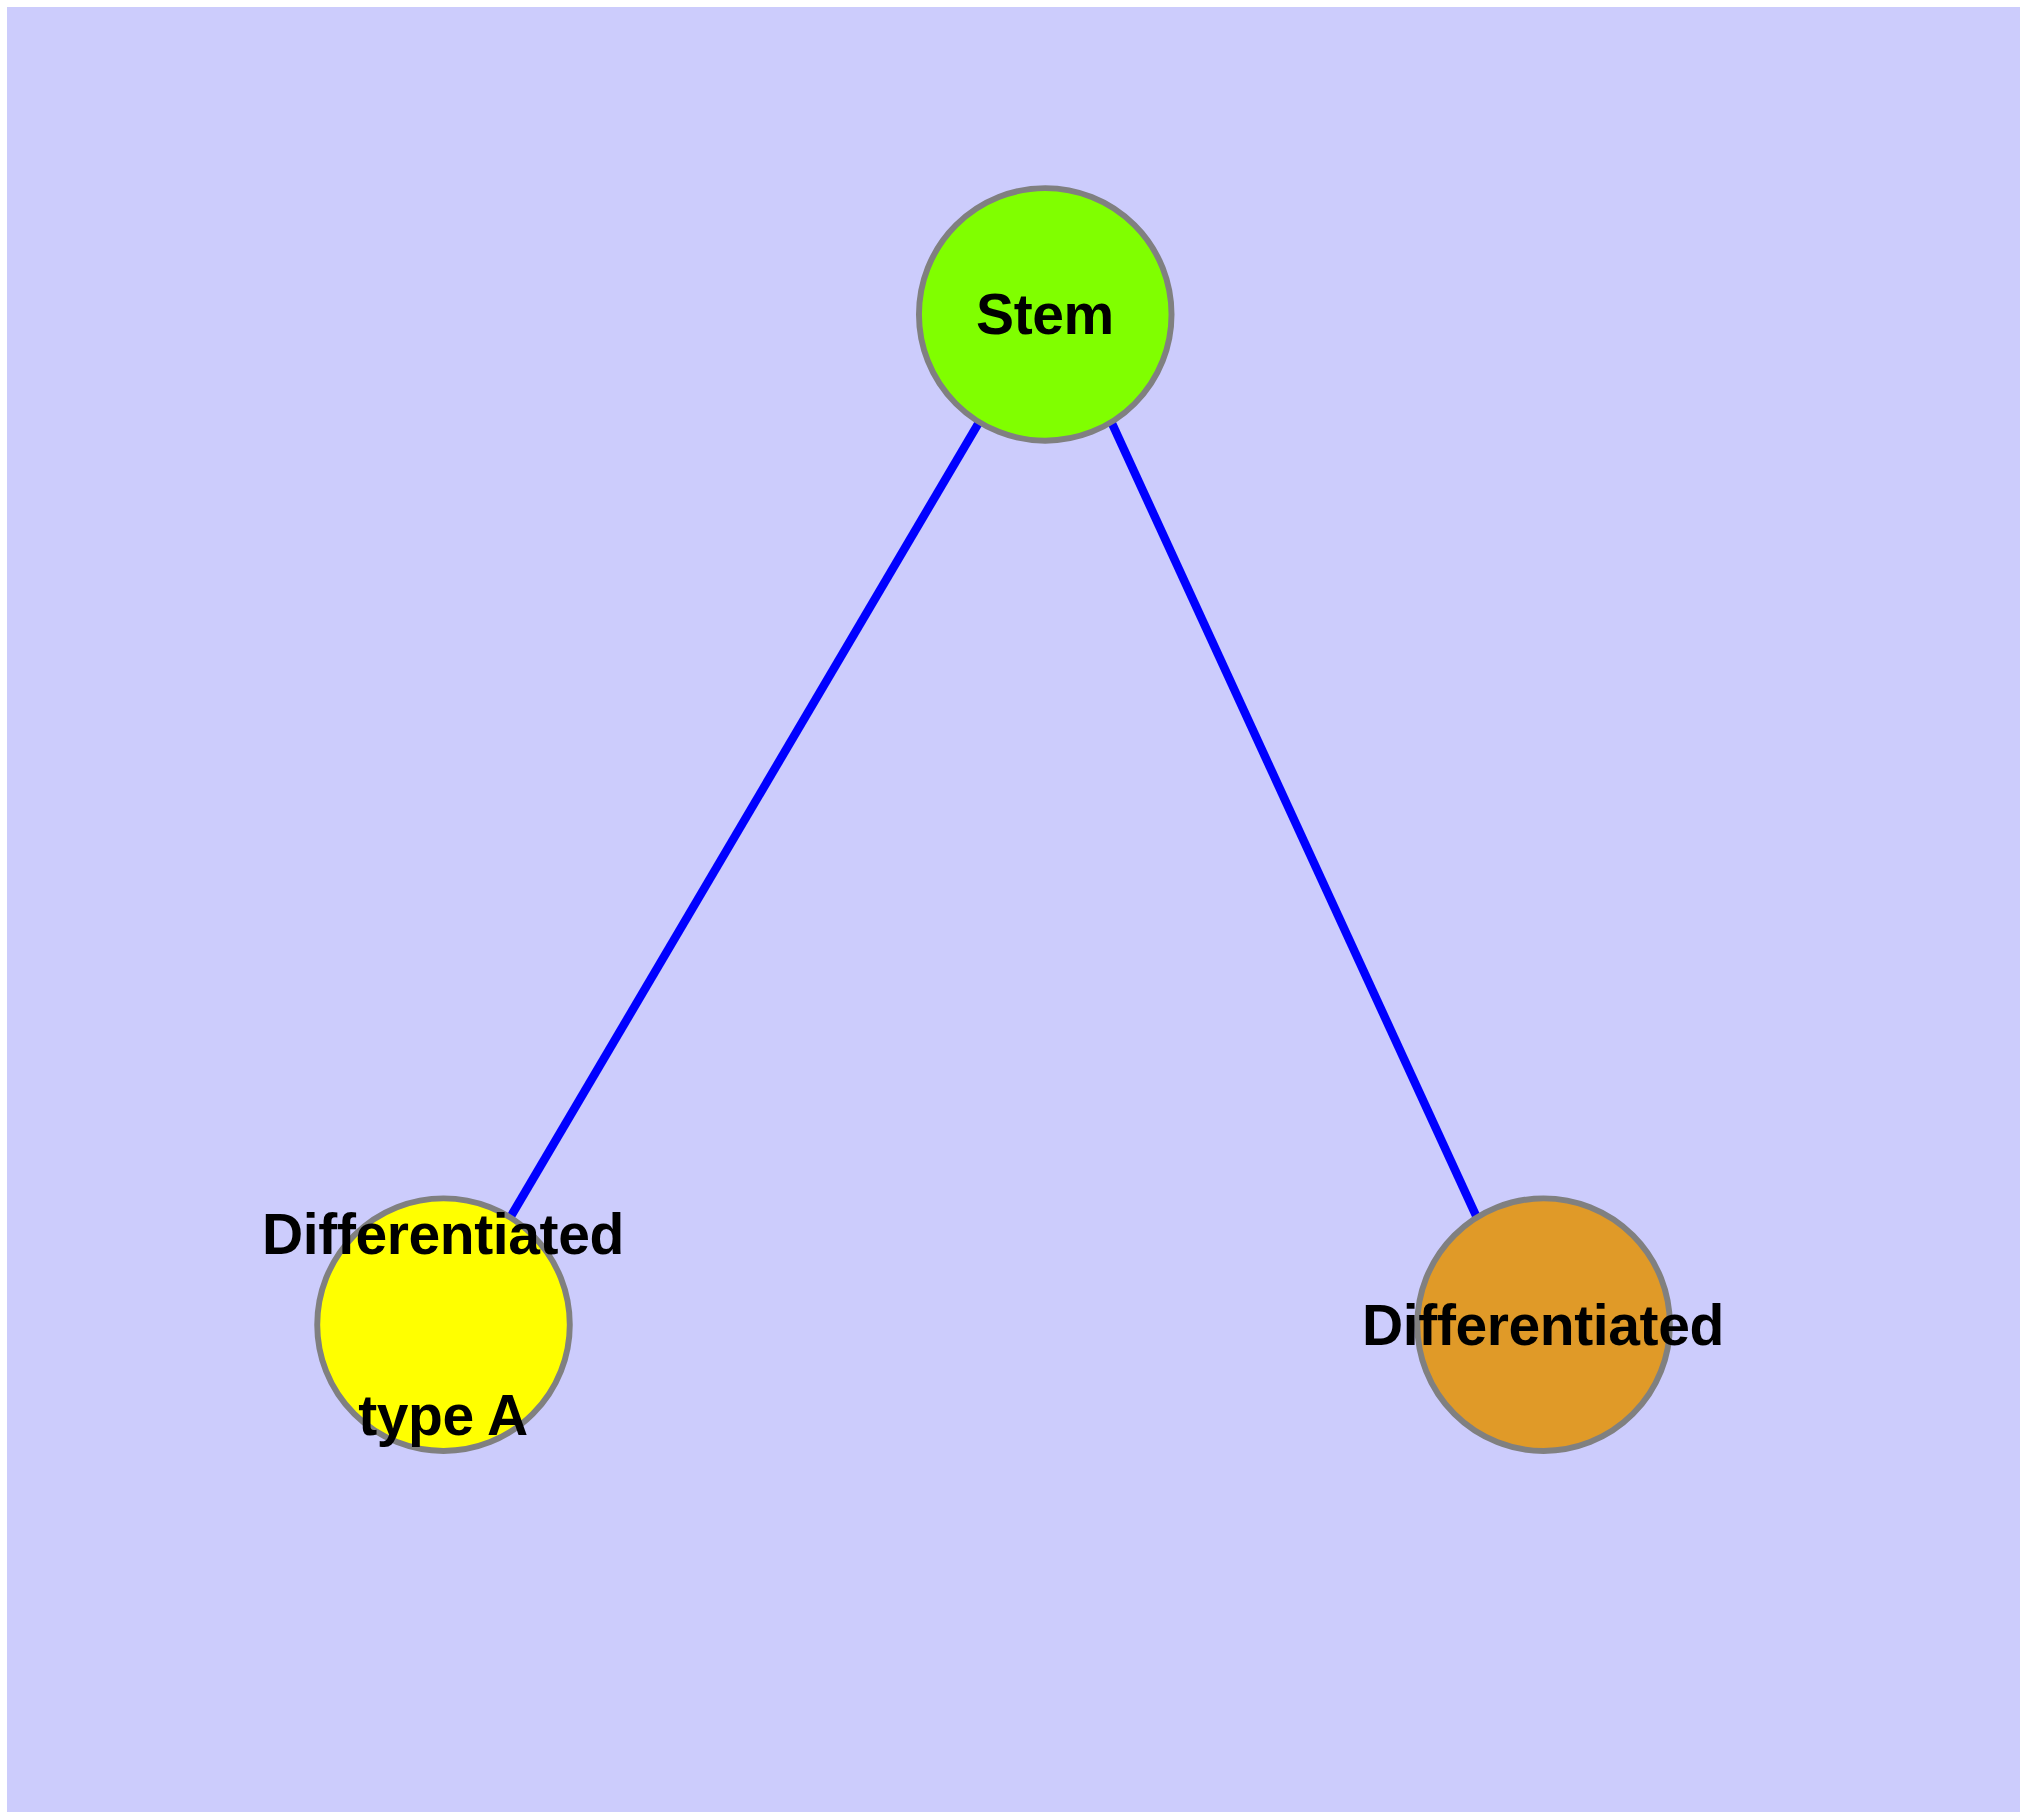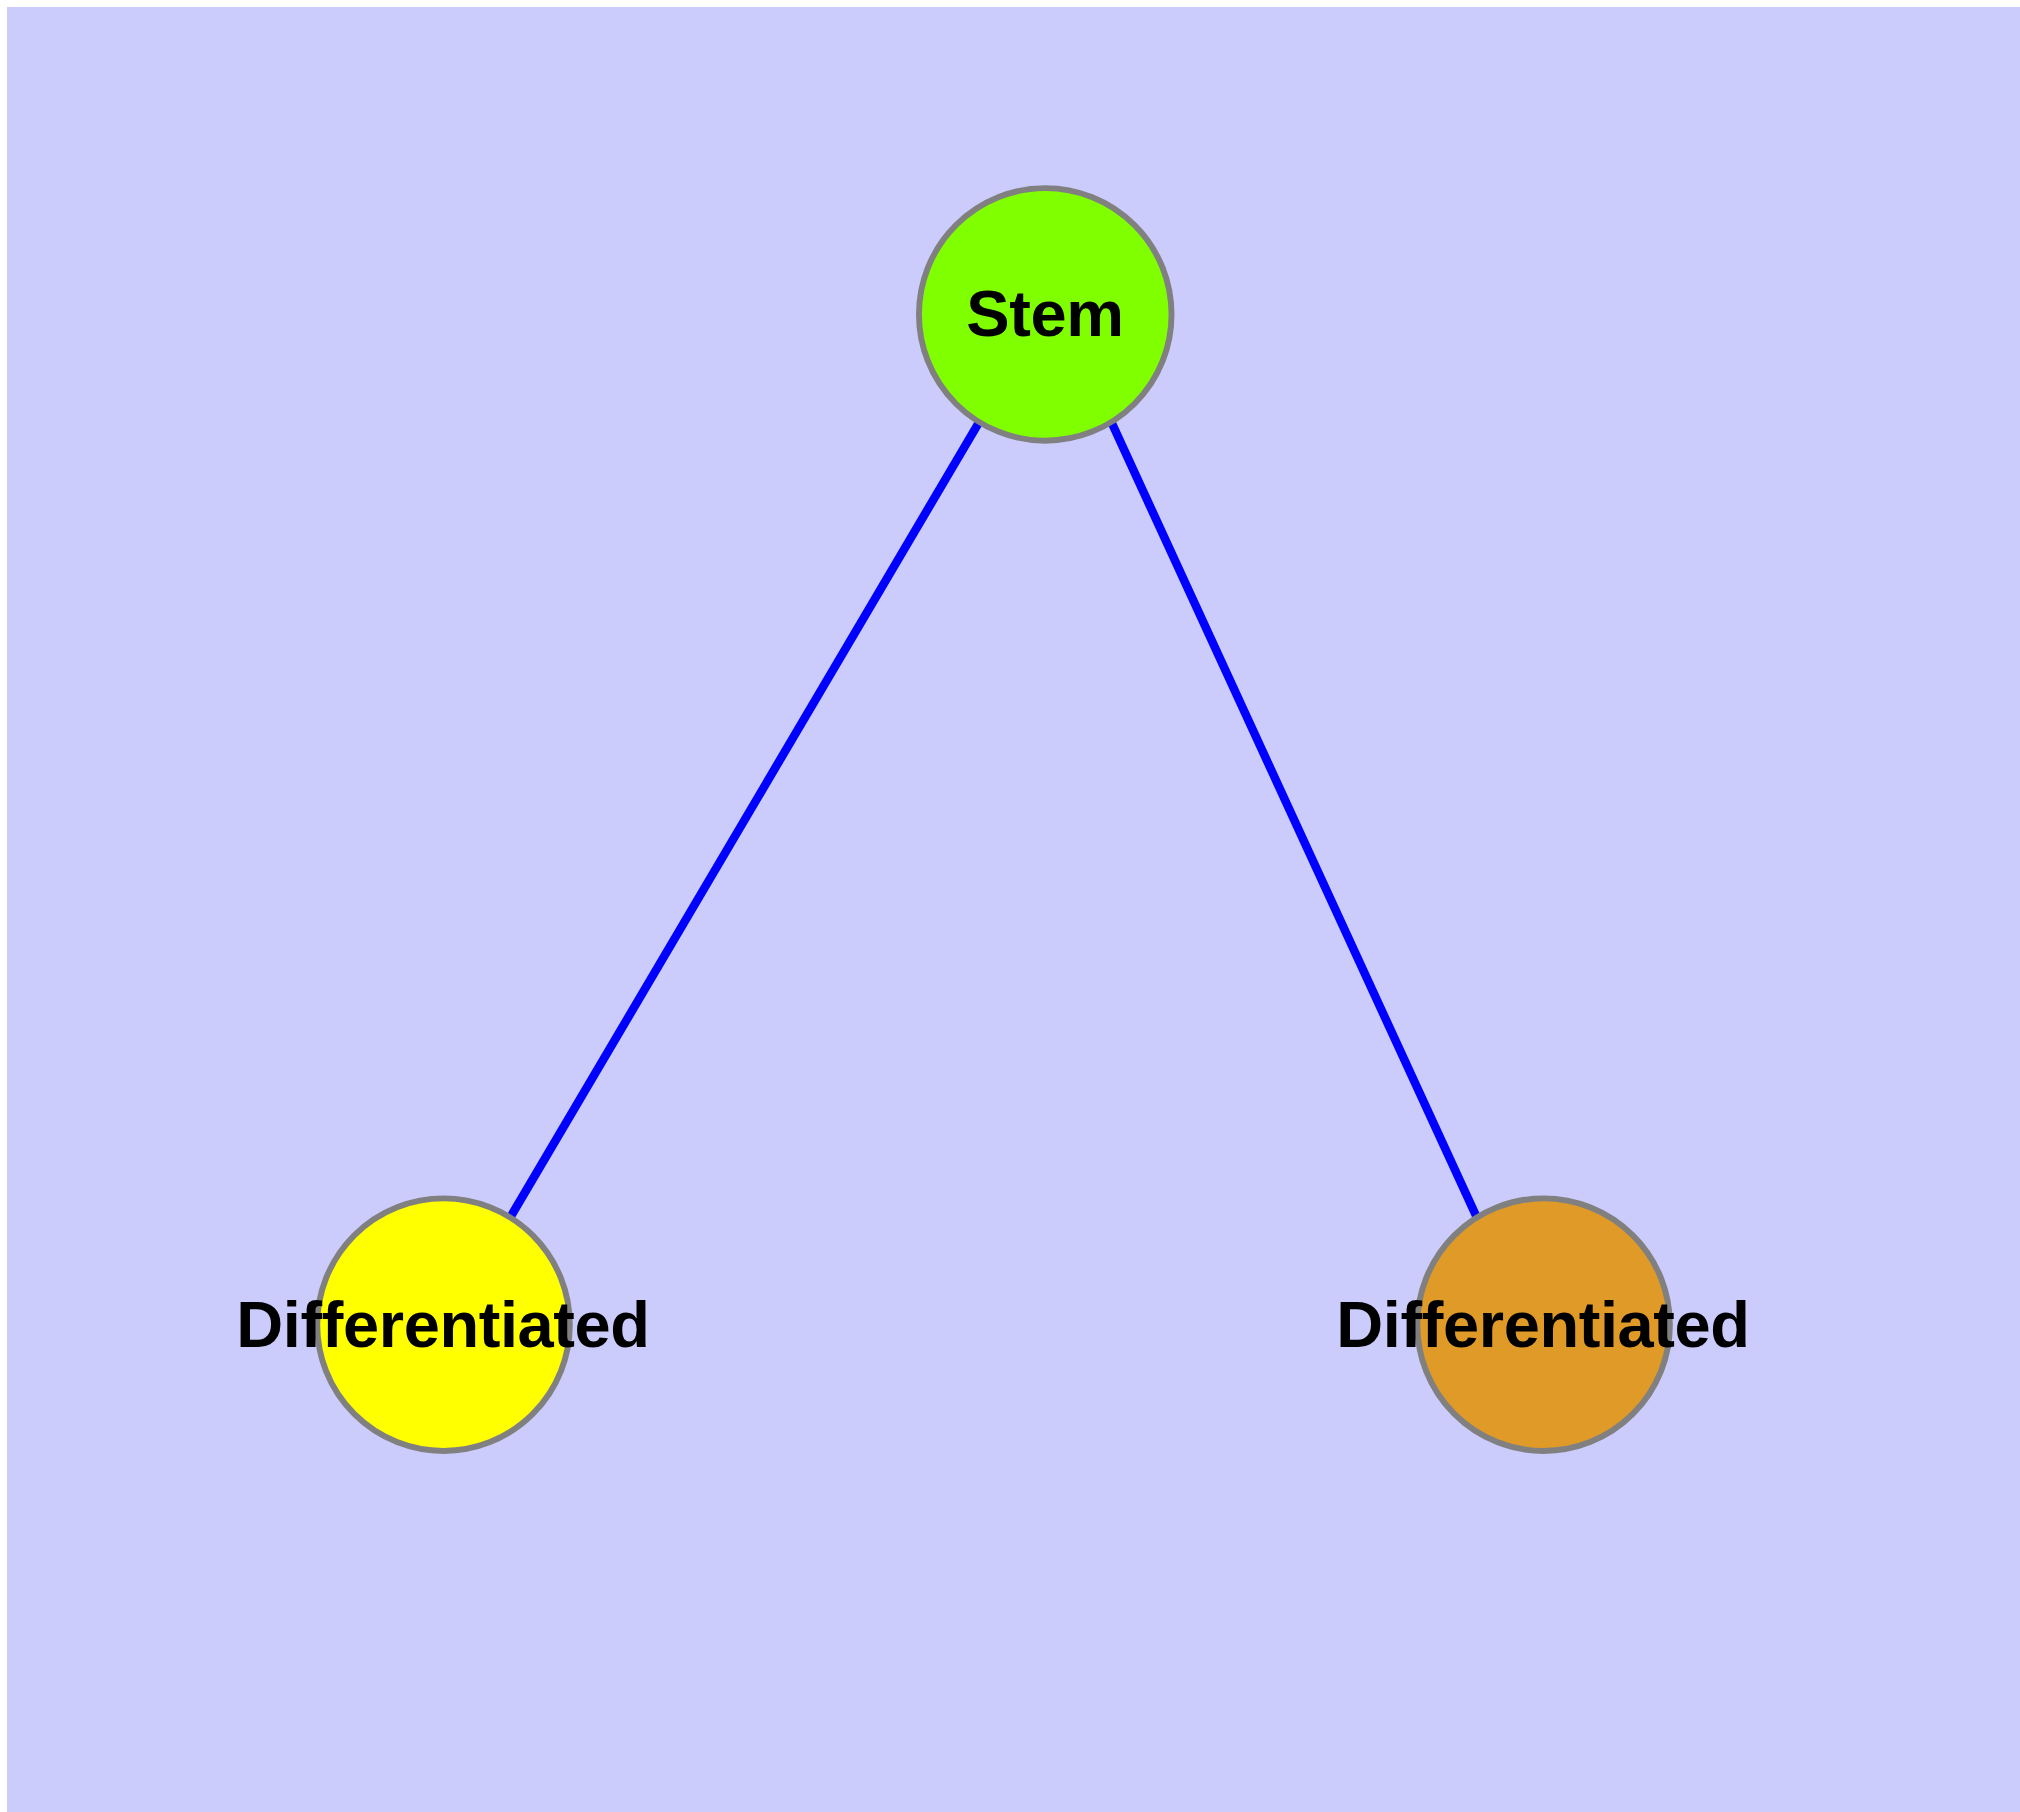--- a/index.html
+++ b/index.html
@@ -40,21 +40,21 @@
     fill: none;
   }
   .node-circle {
     stroke: #808080;
     stroke-width: 7;
   }
   .node-label {
     position: absolute;
     color: #000000;
     font-weight: bold;
-    font-size: 65px;
+    font-size: 57px;
     line-height: 1.06;
     text-align: center;
     white-space: pre;
     letter-spacing: -0.4px;
     transform: translate(-50%, -50%);
     pointer-events: none;
     -webkit-font-smoothing: antialiased;
   }
 </style>
 </head>
@@ -76,19 +76,20 @@
       <circle class="node-circle" cx="1821" cy="1563" r="149" fill="#e09a28" stroke="#808080"></circle>
     </g>
   </svg>
 
   <div class="node-label" style="left:1045px; top:314px;">
     <div>Stem</div>
   </div>
 
   <div class="node-label" style="left:443px; top:1325px;">
     <div>Differentiated</div>
+    <div>type A</div>
   </div>
 
   <div class="node-label" style="left:1543px; top:1325px;">
     <div>Differentiated</div>
   </div>
 </div>
 
 
 </body></html>

